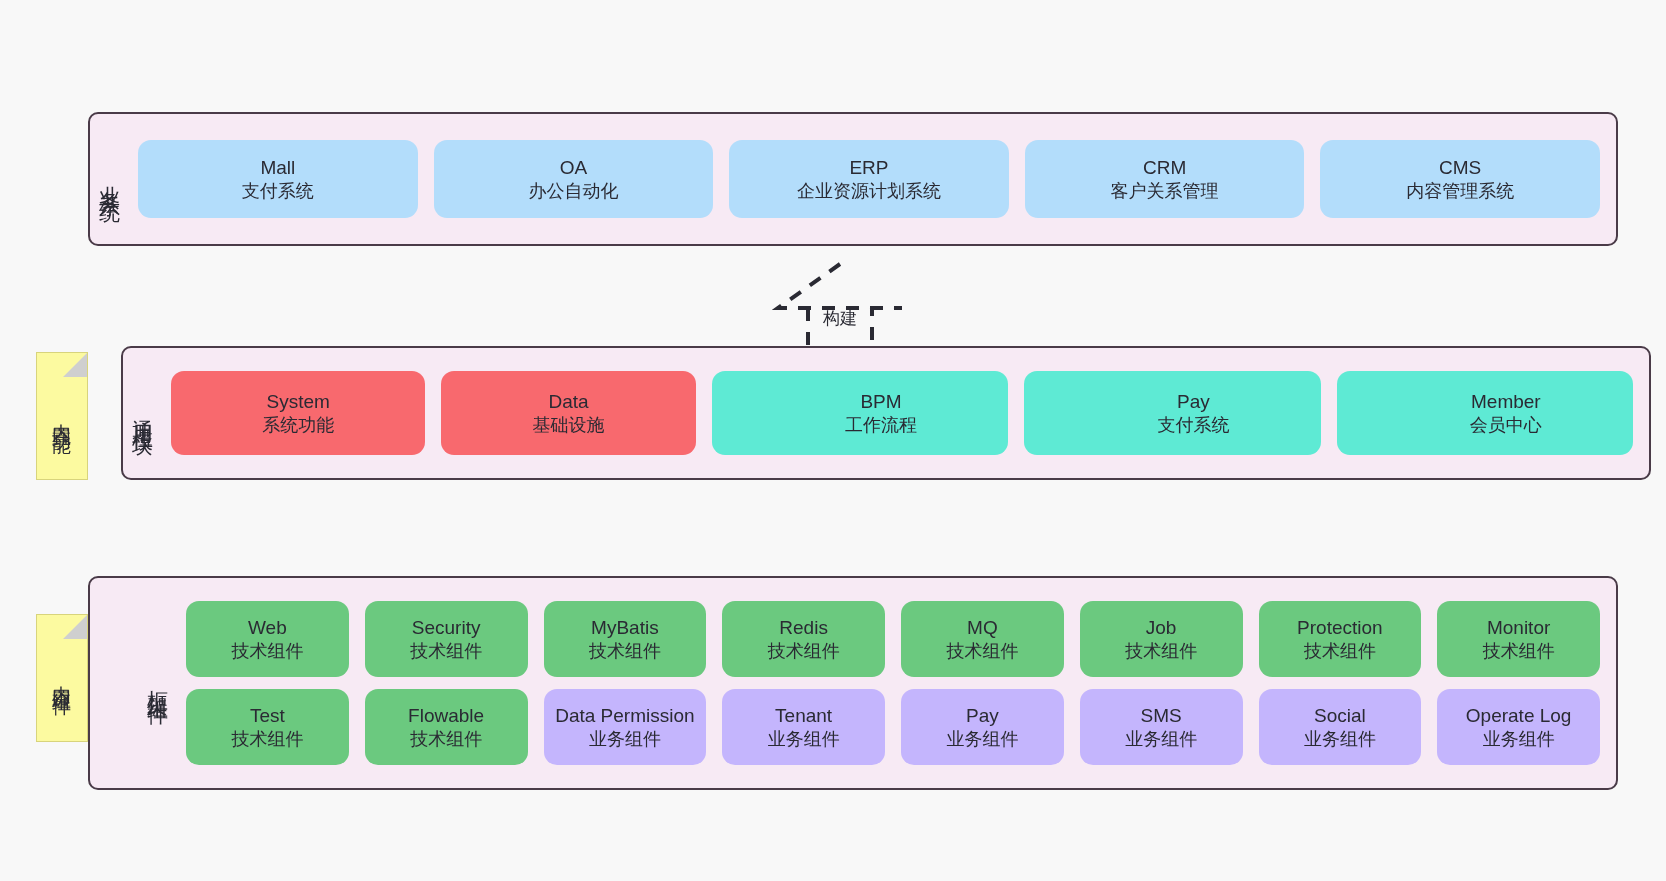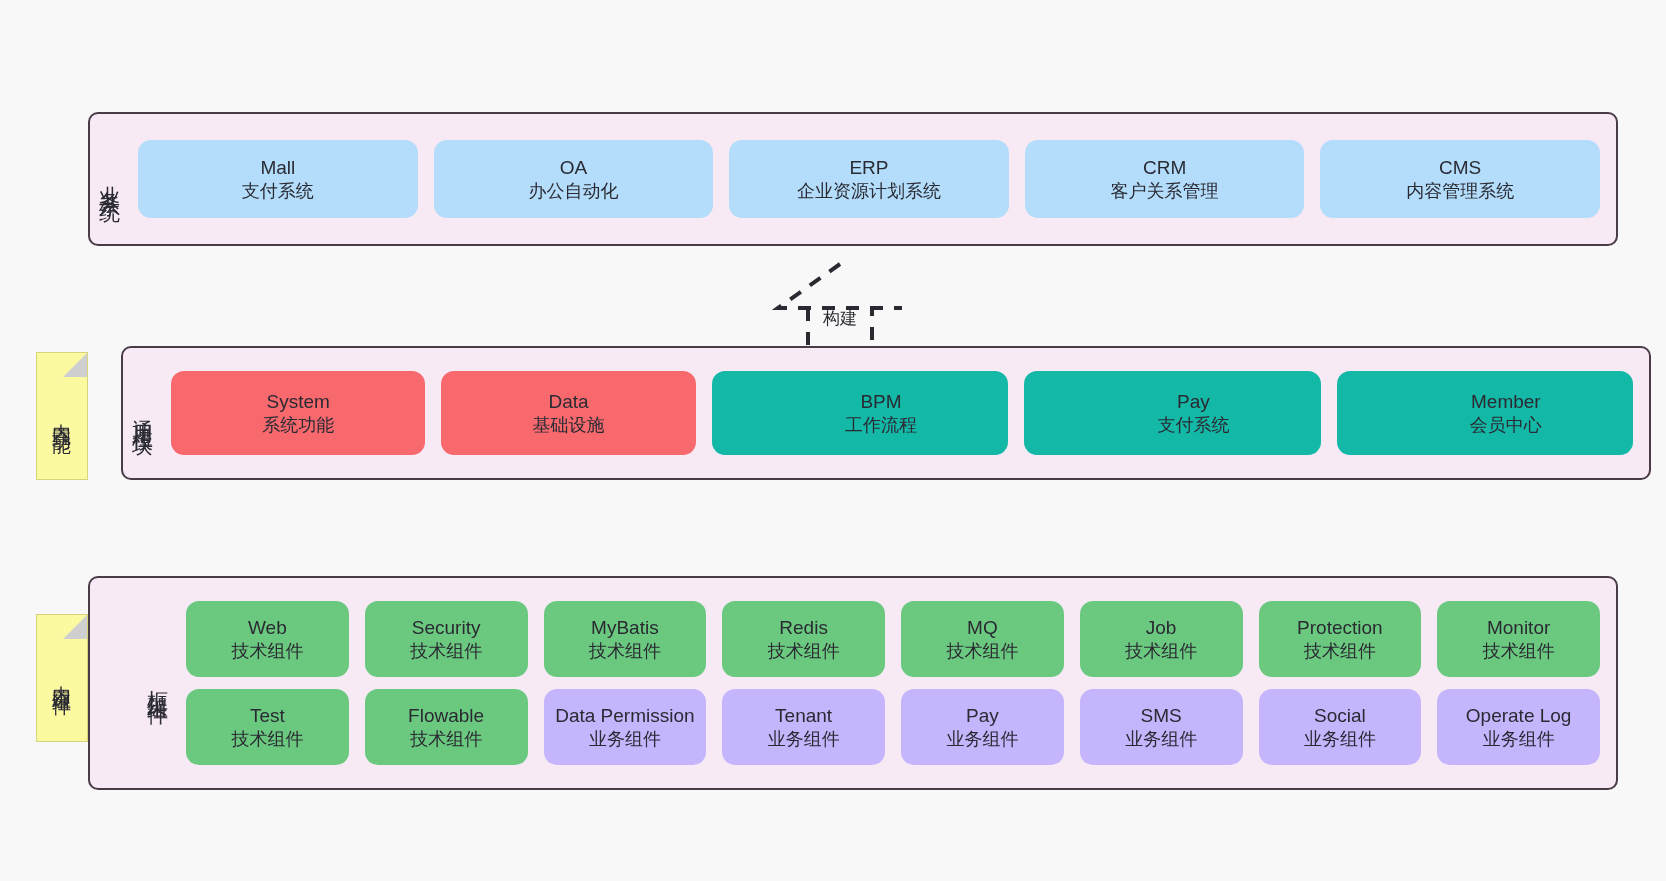--- a/index.html
+++ b/index.html
@@ -73,21 +73,21 @@
   }
   .card .t1 { font-size: 19px; }
   .card .t2 { font-size: 18px; }
 
   .h-biz   { height: 78px; }
   .h-mod   { height: 84px; }
   .h-comp  { height: 76px; }
 
   .c-blue        { background: #b3ddfb; }
   .c-red         { background: #f8696e; }
-  .c-pink        { background: #14b8a6; padding-left: 46px; }
+  .c-pink        { background: #5eead4; padding-left: 46px; }
   .c-green       { background: #6bc97f; }
   .c-lightgreen  { background: #c4b5fd; }
 
   
   .note {
     position: absolute;
     width: 52px;
     background: #fcfaa0;
     border: 1px solid #d8d47c;
     display: flex;

